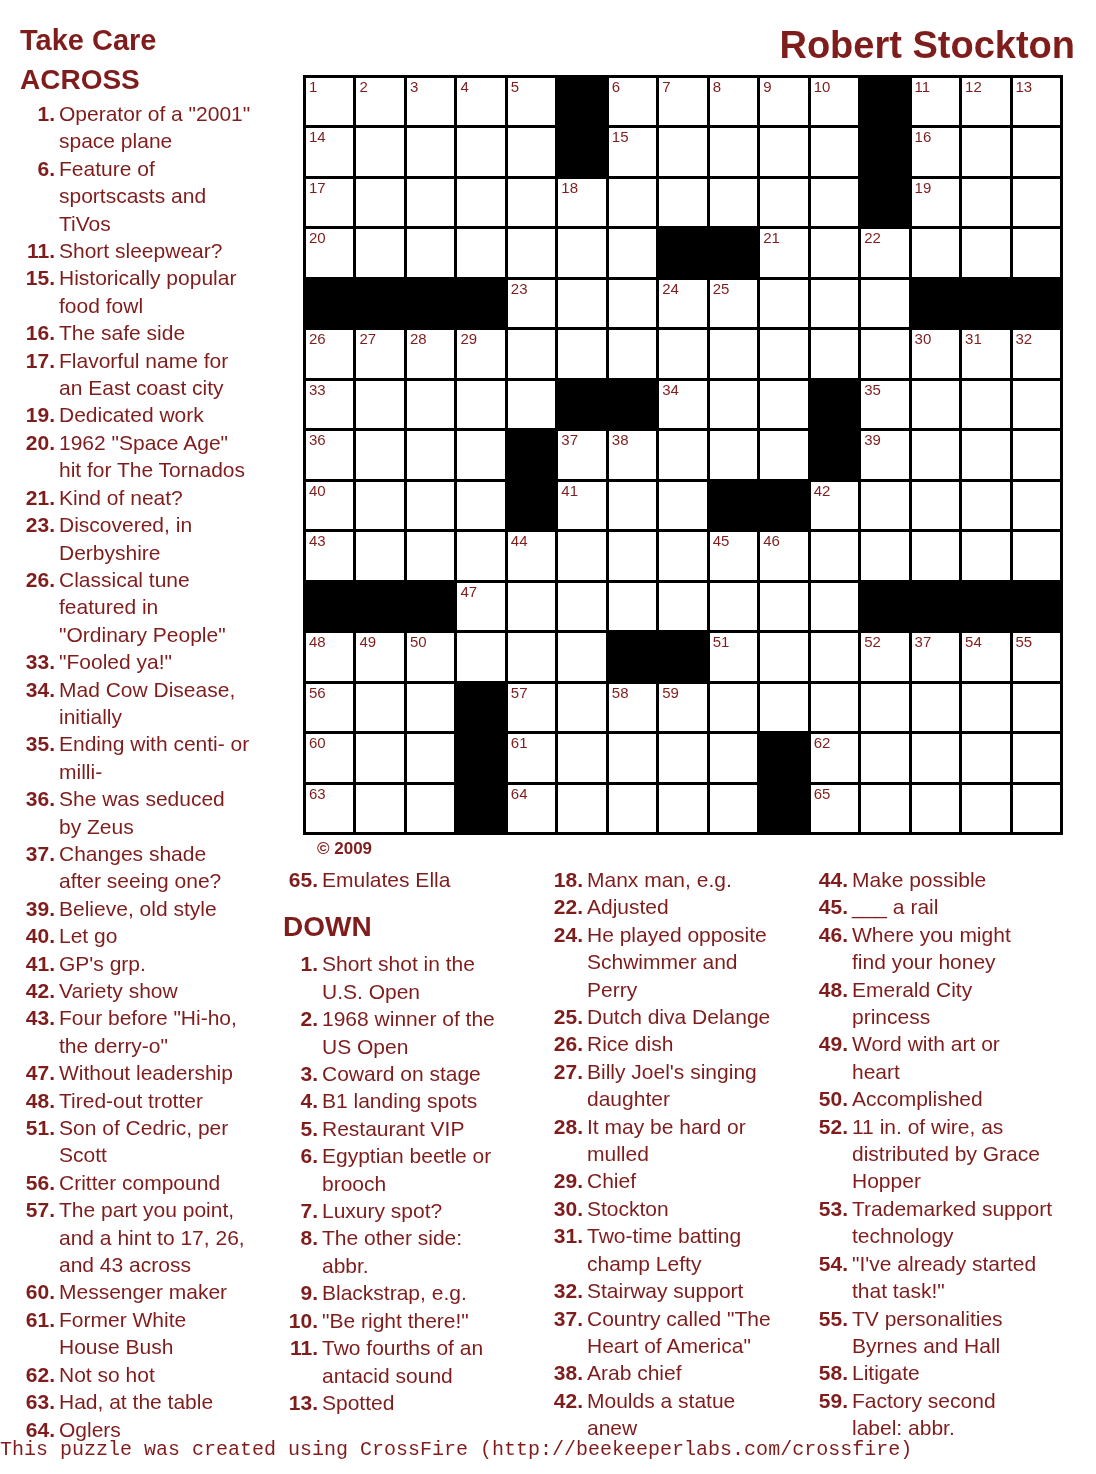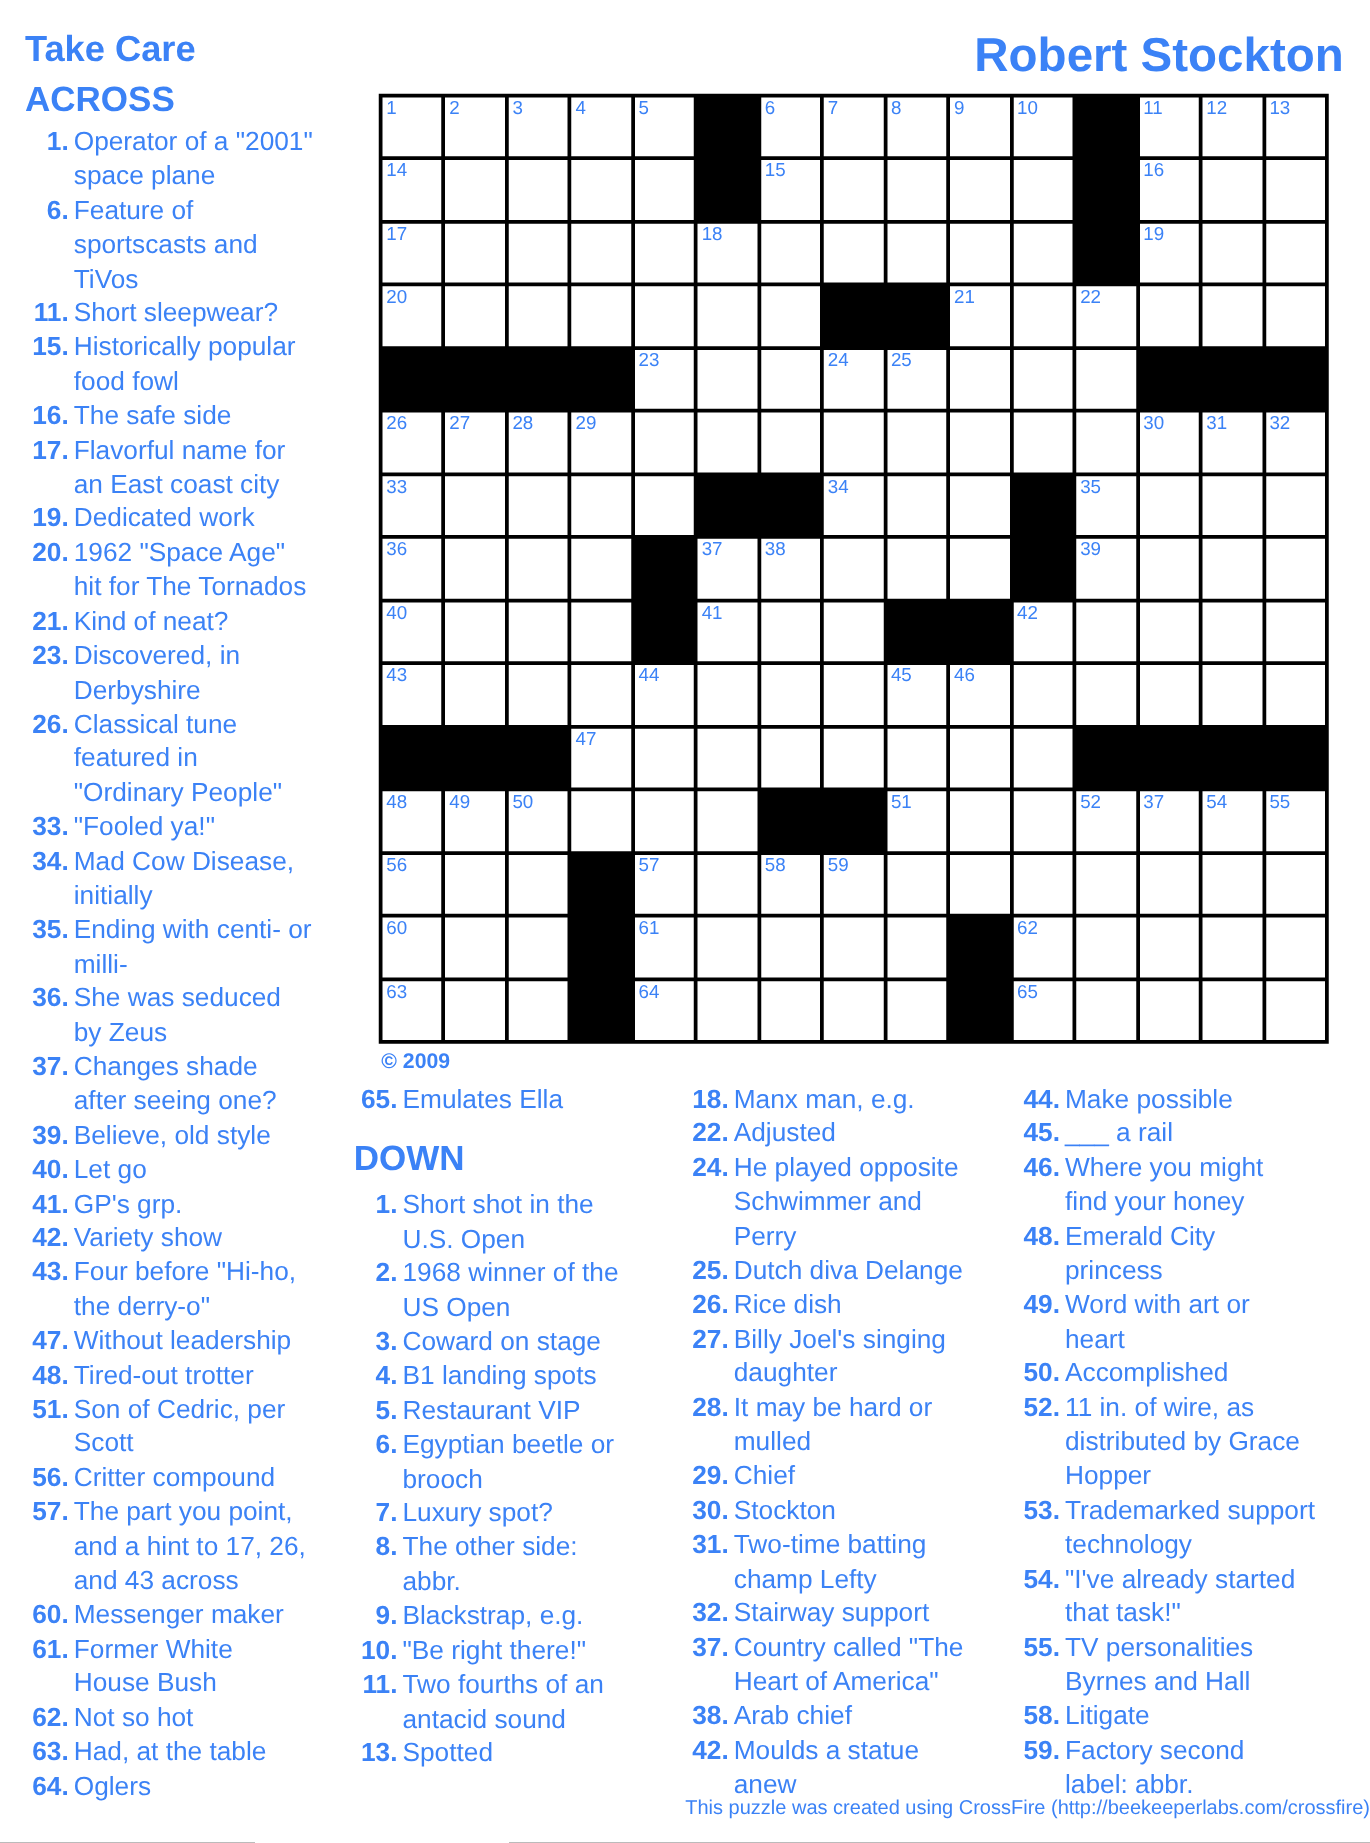--- a/index.html
+++ b/index.html
@@ -1,19 +1,19 @@
 <!DOCTYPE html>
 <html><head>
 <meta charset="utf-8">
 <style>
   html,body{margin:0;padding:0;background:#888;}
   .page{
     position:relative;
     width:1096px;height:1474px;
-    background:#ffffff;color:#3b82f6;
+    background:#ffffff;color:#7f1d1d;
     font-family:"Liberation Sans",sans-serif;
     margin:0 auto;overflow:hidden;
   }
   .title{position:absolute;left:20px;top:24px;font-size:29px;font-weight:bold;letter-spacing:0;}
   .author{position:absolute;right:21px;top:24px;font-size:38px;font-weight:bold;}
   .sec-hdr{font-size:28px;font-weight:bold;}
   .across-col{position:absolute;left:20px;top:64px;width:268px;}
   .across-col .sec-hdr{margin-bottom:4px;}
   .clue{display:flex;font-size:21px;line-height:27.4px;}
   .cnum{flex:none;width:35px;padding-right:4px;text-align:right;font-weight:bold;}
@@ -23,31 +23,31 @@
     width:760px;height:760px;box-sizing:border-box;
     background:#000;padding:3px;
     display:grid;
     grid-template-columns:repeat(15,1fr);
     grid-template-rows:repeat(15,1fr);
     gap:3px;
   }
   .cell{background:#fff;position:relative;}
   .cell.black{background:#000;}
   .cellnum{position:absolute;top:0px;left:3px;font-size:15px;line-height:18px;}
-  .copyright{margin-top:4px;margin-left:2px;font-size:17px;font-weight:bold;}
+  .copyright{margin-top:4px;margin-left:14px;font-size:17px;font-weight:bold;}
   .bcol{position:absolute;top:866px;}
   .col2{left:283px;width:260px;}
   .col3{left:548px;width:260px;}
   .col4{left:813px;width:278px;}
   .down-hdr{margin-top:18px;margin-bottom:7px;}
   .footer{
     position:absolute;left:0;top:1438px;width:100%;
-    text-align:right;
-    font-family:Liberation Sans, sans-serif;
-    font-size:16px;
+    text-align:left;
+    font-family:Liberation Mono, monospace;
+    font-size:20px;
   }
 </style>
 </head>
 <body>
 
 <div class="page">
 
   <div class="title">Take Care</div>
   <div class="author">Robert Stockton</div>
 

